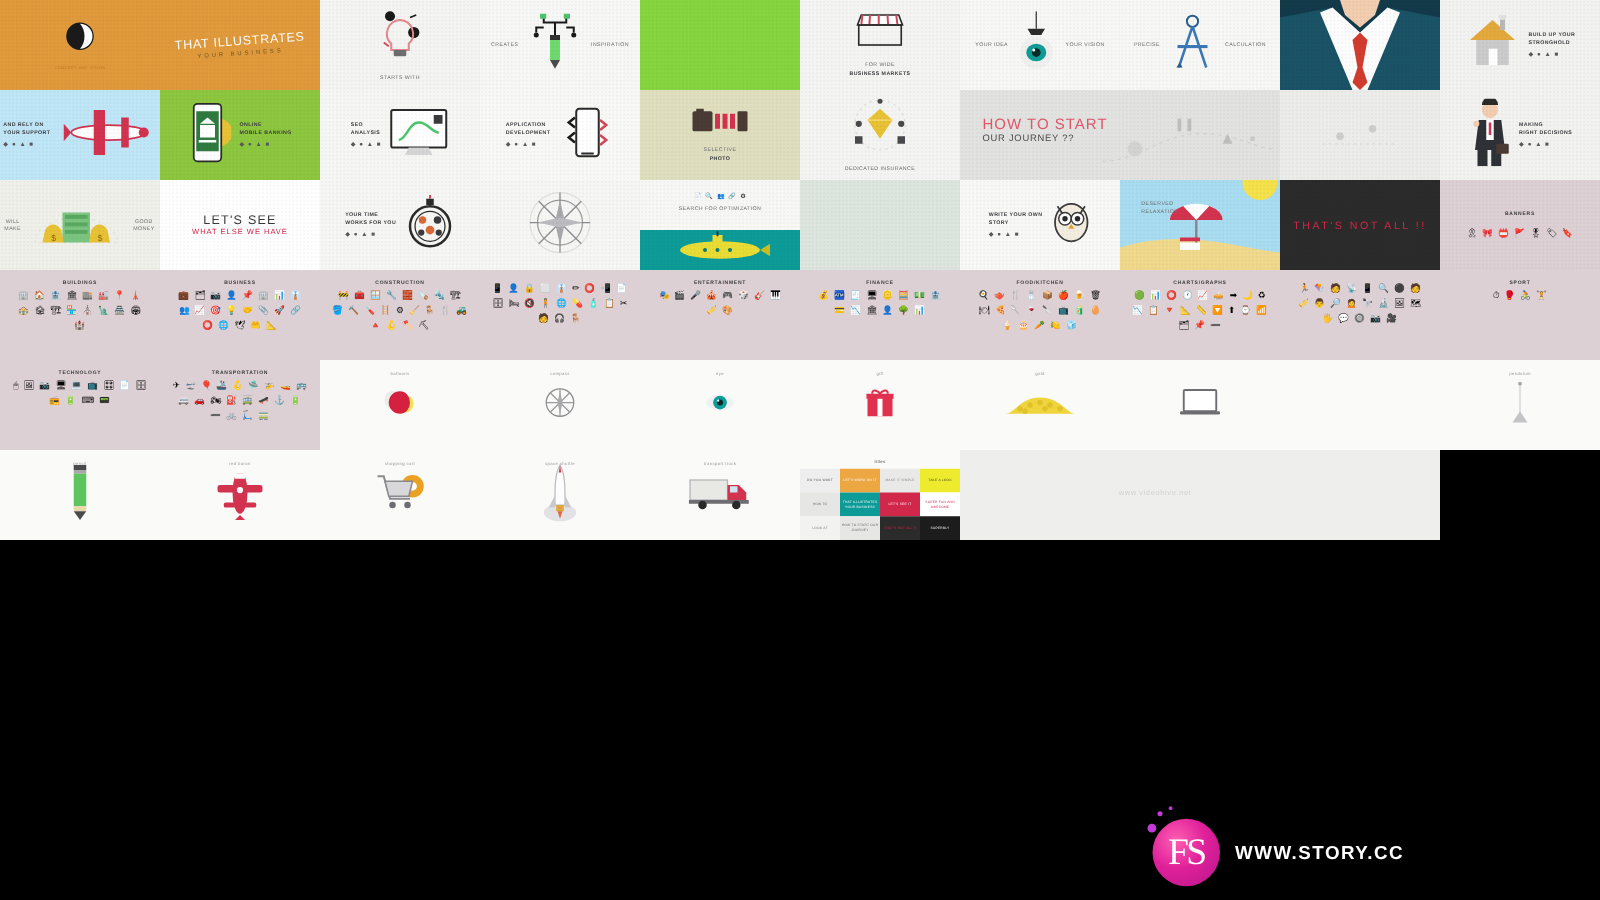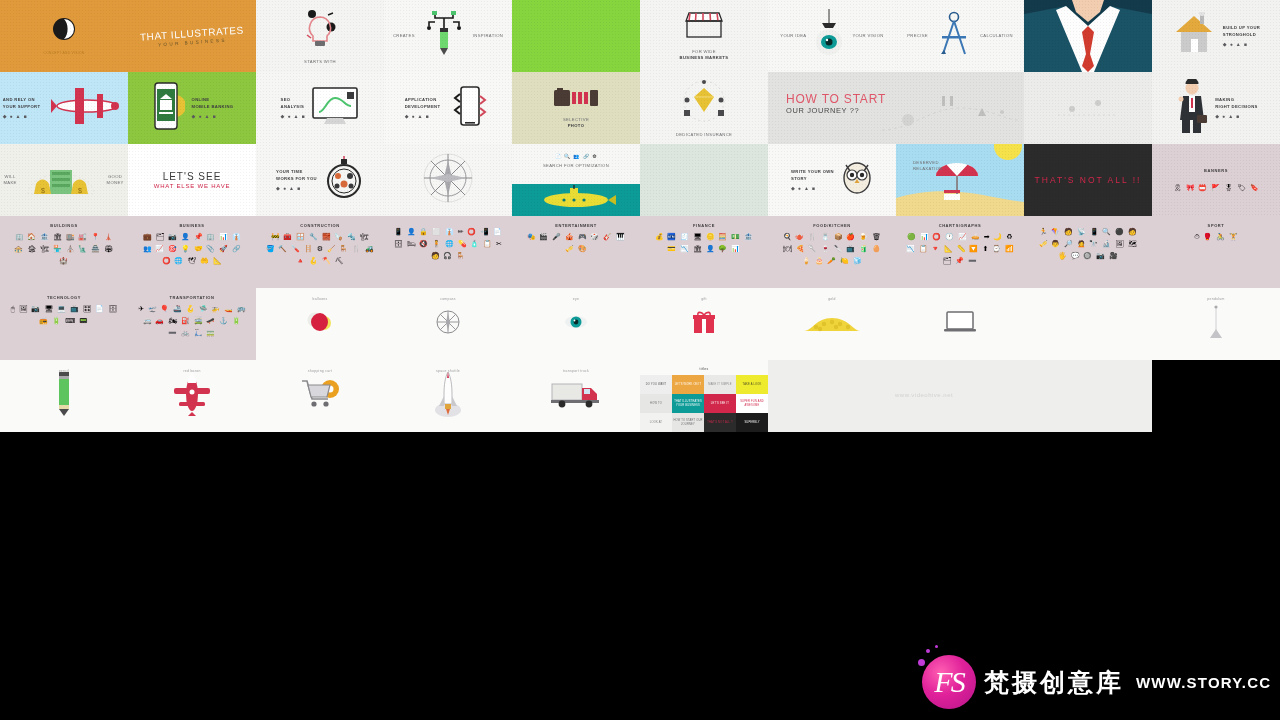--- a/index.html
+++ b/index.html
@@ -32,21 +32,21 @@
   
   .minirow { display:flex; align-items:center; gap:3px; margin-top:3px; }
   .minirow span { font-size:5px; }
 
   
   #wm { position:absolute; left:922px; top:655px; display:flex; align-items:center; gap:8px; }
   #wmlogo { position:relative; width:54px; height:54px; border-radius:50%;
             background:radial-gradient(circle at 35% 32%, #ff5fb2 0%, #e0219a 45%, #b5148b 100%); }
   #wmlogo .fs { position:absolute; inset:0; display:flex; align-items:center;
                 justify-content:center; color:#fff; font-family:"Liberation Serif", serif;
-                font-size:30px; font-style:italic; letter-spacing:-2px; }
+                font-size:30px; letter-spacing:-2px; }
   .bub { position:absolute; border-radius:50%; background:#c23bd8; }
   #wmtextzh { color:#fff; font-family:"DejaVu Sans", sans-serif; font-size:25px;
               letter-spacing:3px; font-weight:bold; }
   #wmurl { color:#fff; font-size:15px; letter-spacing:1.2px; font-weight:bold; margin-left:4px; }
 
   
   .tgrid { display:grid; grid-template-columns:repeat(4,1fr); grid-template-rows:repeat(3,1fr);
            width:100%; height:54px; }
   .tg { display:flex; align-items:center; justify-content:center;
         font-size:2.6px; text-align:center; padding:1px; letter-spacing:.2px; line-height:1.4; }
@@ -976,17 +976,16 @@
 
   <div class="vh" style="left:895px;top:392px;right:auto;">www.videohive.net</div>
 
   <div id="wm">
     <div id="wmlogo">
       <div class="bub" style="width:7px;height:7px;left:-4px;top:4px;"></div>
       <div class="bub" style="width:4px;height:4px;left:4px;top:-6px;"></div>
       <div class="bub" style="width:3px;height:3px;left:13px;top:-10px;"></div>
       <div class="fs">FS</div>
     </div>
-    <div id="wmtextzh">梵摄创意库</div>
     <div id="wmurl">WWW.STORY.CC</div>
   </div>
 
 </div>
 
 </body></html>

